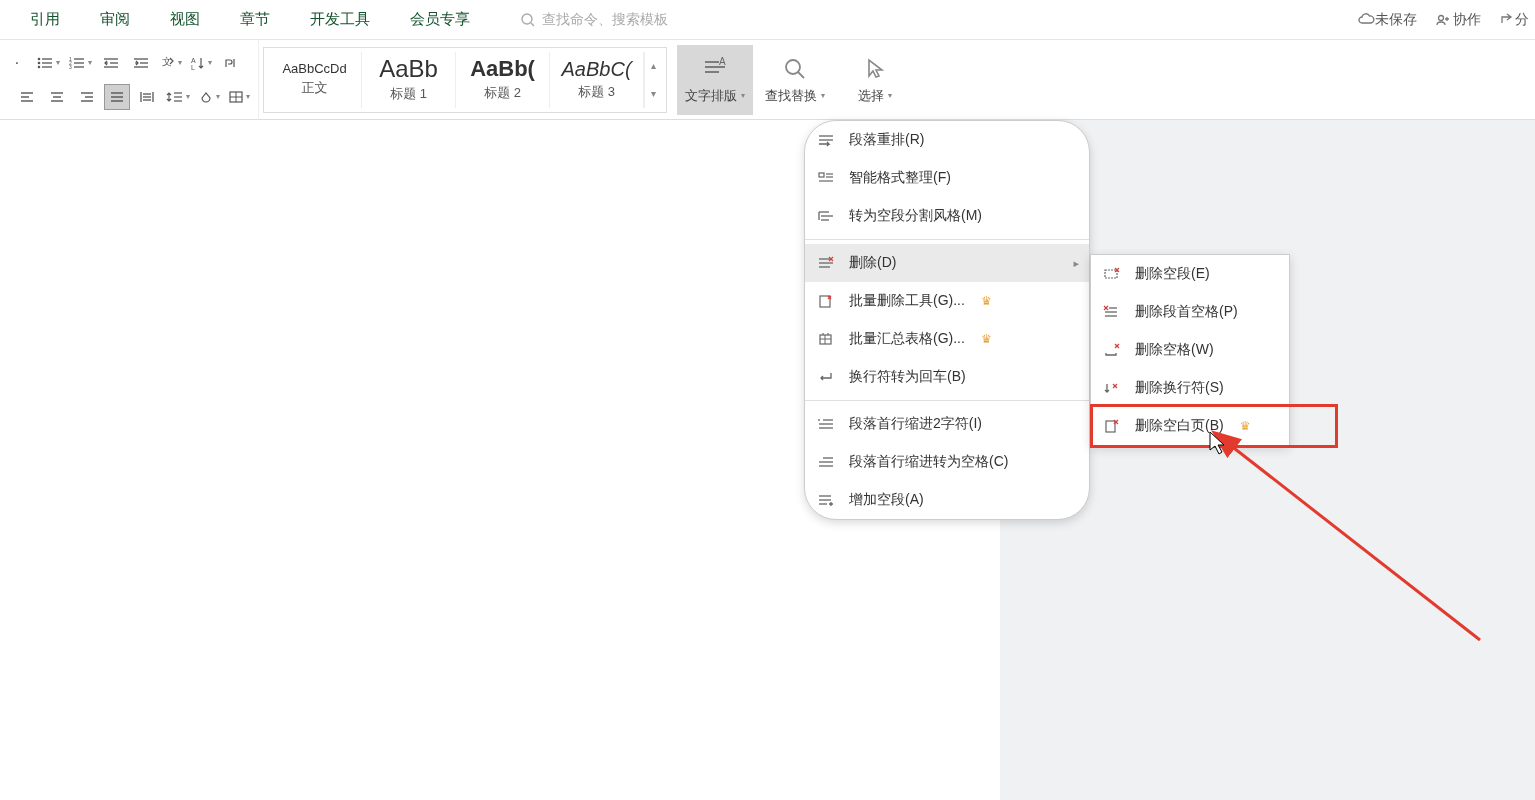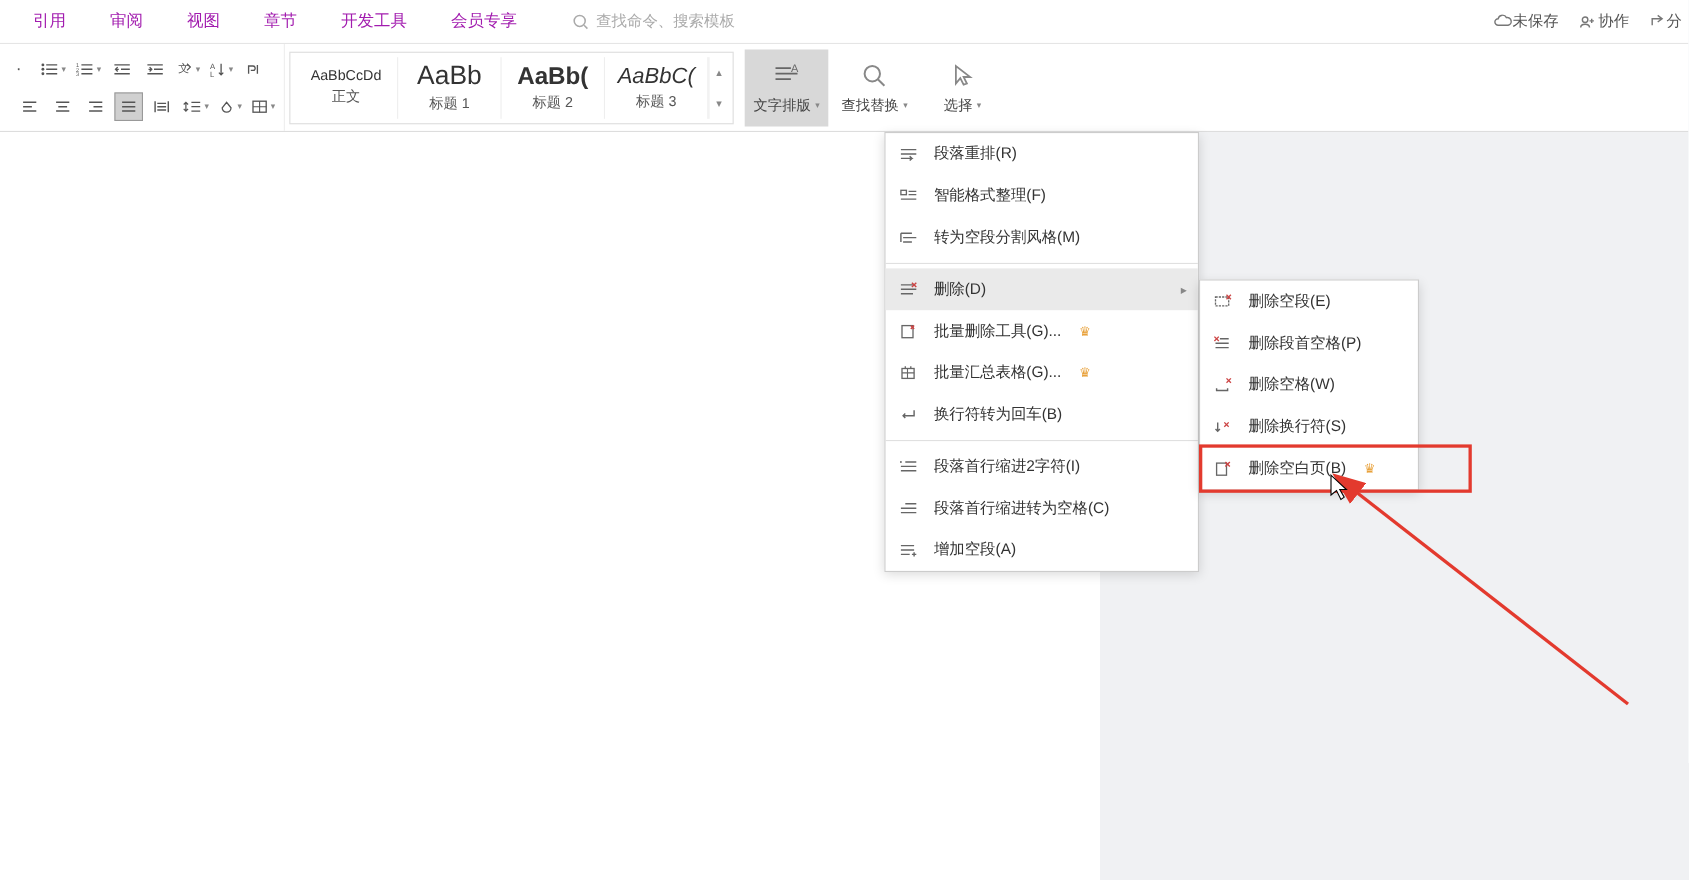--- a/index.html
+++ b/index.html
@@ -19,21 +19,21 @@
   display: flex;
   align-items: center;
   height: 40px;
   background: #fff;
   padding: 0 30px;
   border-bottom: 1px solid #e5e5e5;
   gap: 40px;
 }
 .top-tabs .tab {
   font-size: 15px;
-  color: #a21caf;
+  color: #14532d;
   cursor: pointer;
   font-family: Liberation Serif, serif;
 }
 .search-box {
   display: flex;
   align-items: center;
   color: #aaa;
   font-size: 14px;
   margin-left: 10px;
 }
@@ -193,21 +193,21 @@
   cursor: pointer;
   gap: 12px;
   position: relative;
 }
 .menu-item.hover { background: #eaeaea; }
 .menu-item .micon { width: 20px; text-align: center; color: #666; font-size: 16px; flex-shrink:0;}
 .menu-item .crown { color: #e8a13a; font-size: 12px; margin-left: 4px; }
 .menu-item .arrow { position: absolute; right: 10px; color: #888; font-size: 11px; }
 .menu-sep { height: 1px; background: #e0e0e0; margin: 4px 0; }
 
-.menu1 { top: 120px; left: 804px; width: 286px; }
+.menu1 { top: 120px; left: 804px; width: 286px; border-radius: 32px; }
 .menu2 { top: 254px; left: 1090px; width: 200px; }
 
 
 .highlight-box {
   position: absolute;
   border: 3px solid #e33a2e;
   left: 1090px;
   top: 404px;
   width: 248px;
   height: 44px;

